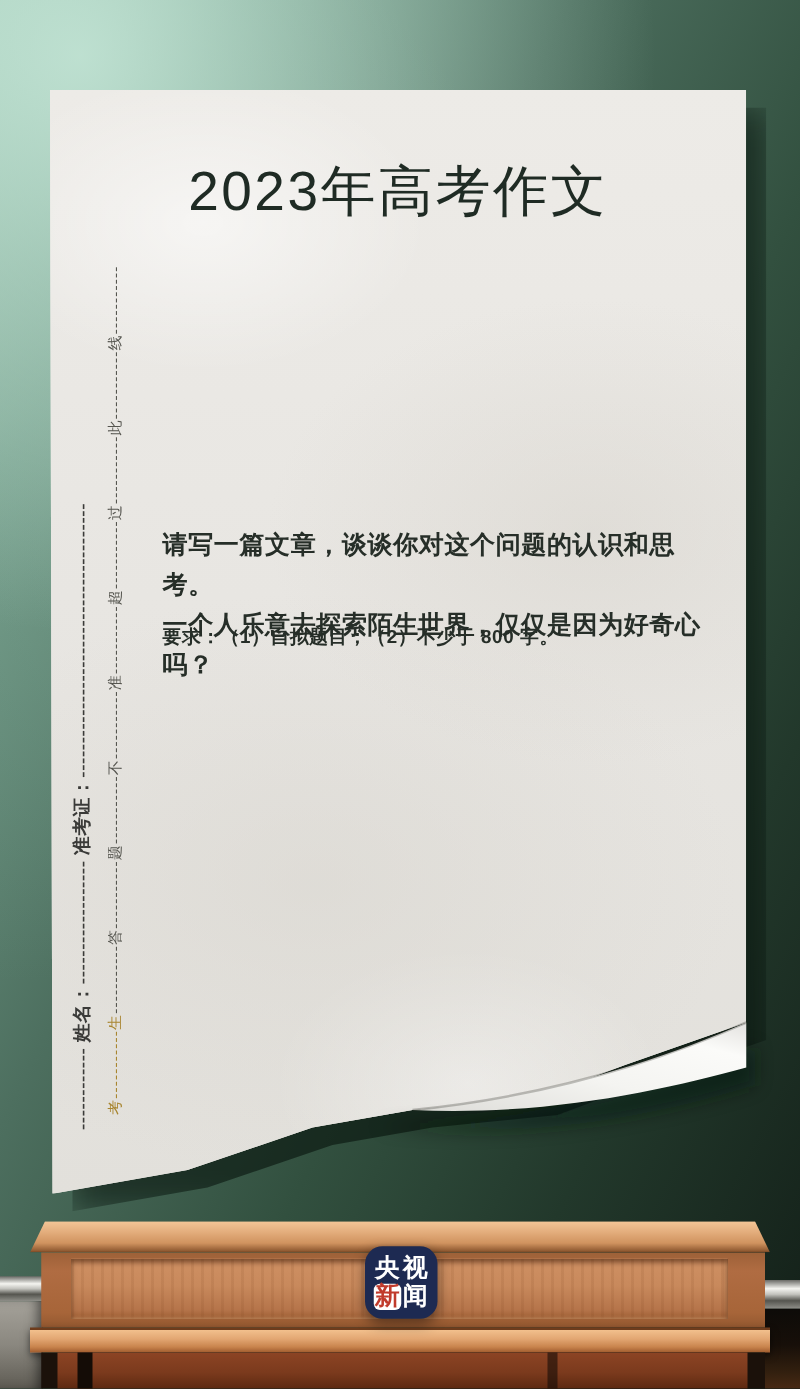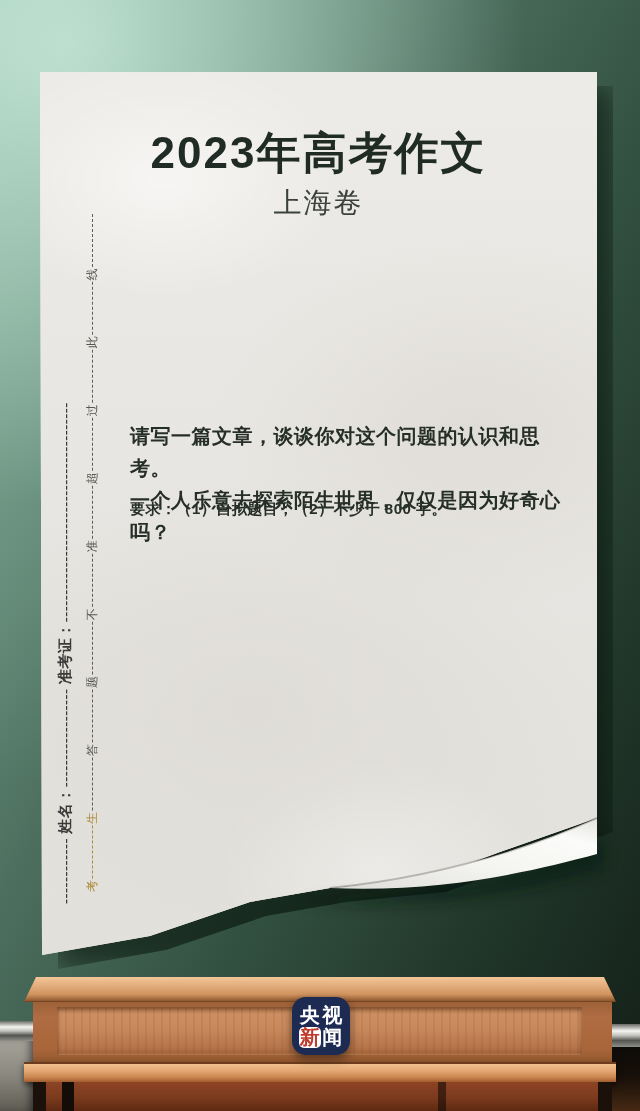--- a/index.html
+++ b/index.html
@@ -18,21 +18,21 @@
     clip-path:polygon(0px 0px,557px 0px,557px 746px,460px 780px,390px 806px,290px 816px,210px 830px,110px 864px,2px 883px);
     background-color:#e9e7e3;
     background-image:
       radial-gradient(ellipse 300px 200px at 22% 12%, rgba(255,255,255,.55), transparent 60%),
       radial-gradient(ellipse 420px 300px at 78% 40%, rgba(209,205,197,.38), transparent 62%),
       radial-gradient(ellipse 520px 360px at 38% 72%, rgba(213,210,203,.42), transparent 65%),
       radial-gradient(ellipse 260px 180px at 60% 90%, rgba(255,255,255,.4), transparent 60%),
       linear-gradient(180deg,#edebe7,#e7e5e1 55%,#e2e0db);
     color:#242c26;}
   .paper-title{position:absolute;top:52px;left:0;right:0;text-align:center;
-    font-size:44px;font-weight:700;letter-spacing:2px;color:#1f2b24;}
+    font-size:44px;font-weight:400;letter-spacing:2px;color:#1f2b24;}
   .paper-subtitle{position:absolute;top:112px;left:0;right:0;text-align:center;
     font-size:28px;font-weight:400;letter-spacing:2px;color:#3b423c;}
   .p-block{position:absolute;left:90px;right:30px;font-weight:700;font-size:21px;color:#262e28;}
   .p-section{top:208px;}
   .p-writing{top:290px;}
   .p-prompt{top:348px;line-height:32px;font-size:20px;letter-spacing:.5px;}
   .p-req{top:428px;font-size:15px;letter-spacing:.5px;}
   
   .seal{position:absolute;transform-origin:0 0;white-space:nowrap;overflow:hidden;
     font-family:"Liberation Serif",serif;}
@@ -86,21 +86,20 @@
 </style>
 </head>
 <body>
 
 <div class="stage">
 
   <div class="paper-shadow"></div>
 
   <div class="paper">
     <div class="paper-title">2023年高考作文</div>
-    <div class="paper-subtitle">上海卷</div>
 
     <div class="p-block p-prompt">
       <div>请写一篇文章，谈谈你对这个问题的认识和思考。</div>
       <div>一个人乐意去探索陌生世界，仅仅是因为好奇心吗？</div>
     </div>
     <div class="p-block p-req">要求：（1）自拟题目；（2）不少于 800 字。</div>
 
     <div class="seal seal-name">------------ 姓名：------------------ 准考证：----------------------------------------</div>
     <div class="seal seal-rule"><span class="seal-gold">考-----------生</span><span class="seal-rest">-----------答-----------题-----------不-----------准-----------超-----------过-----------此-----------线------------</span></div>
   </div>

